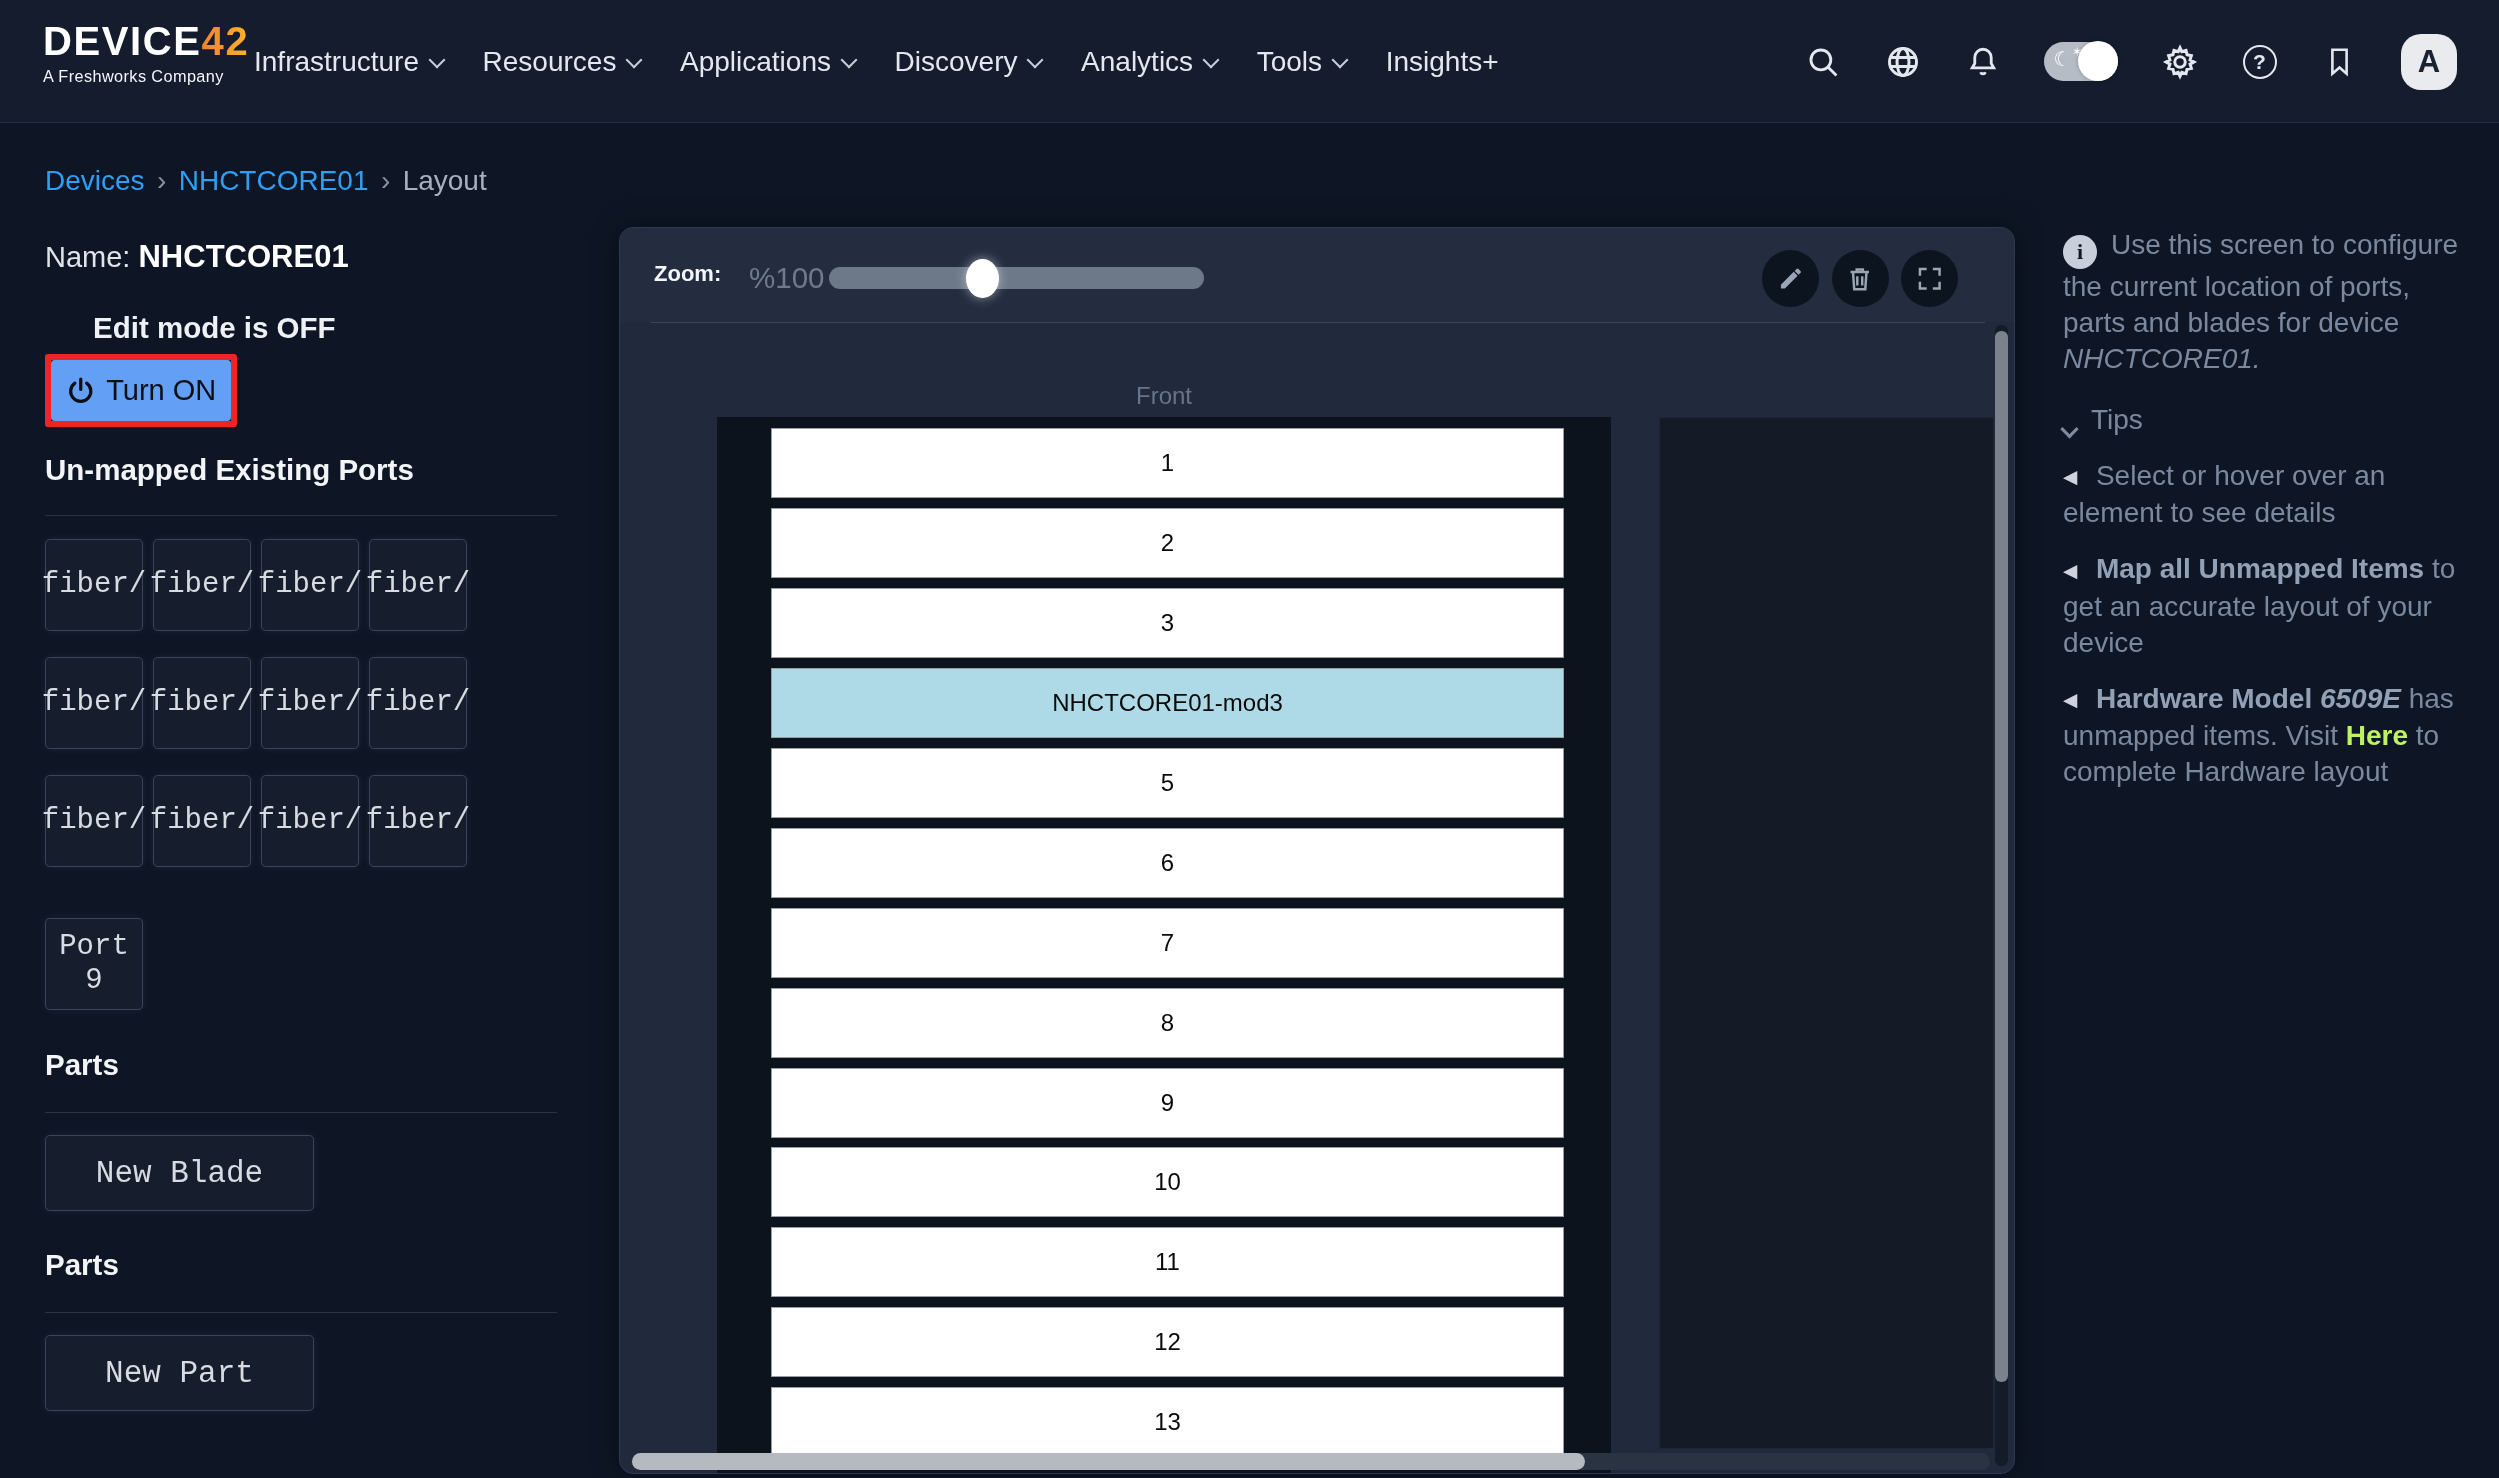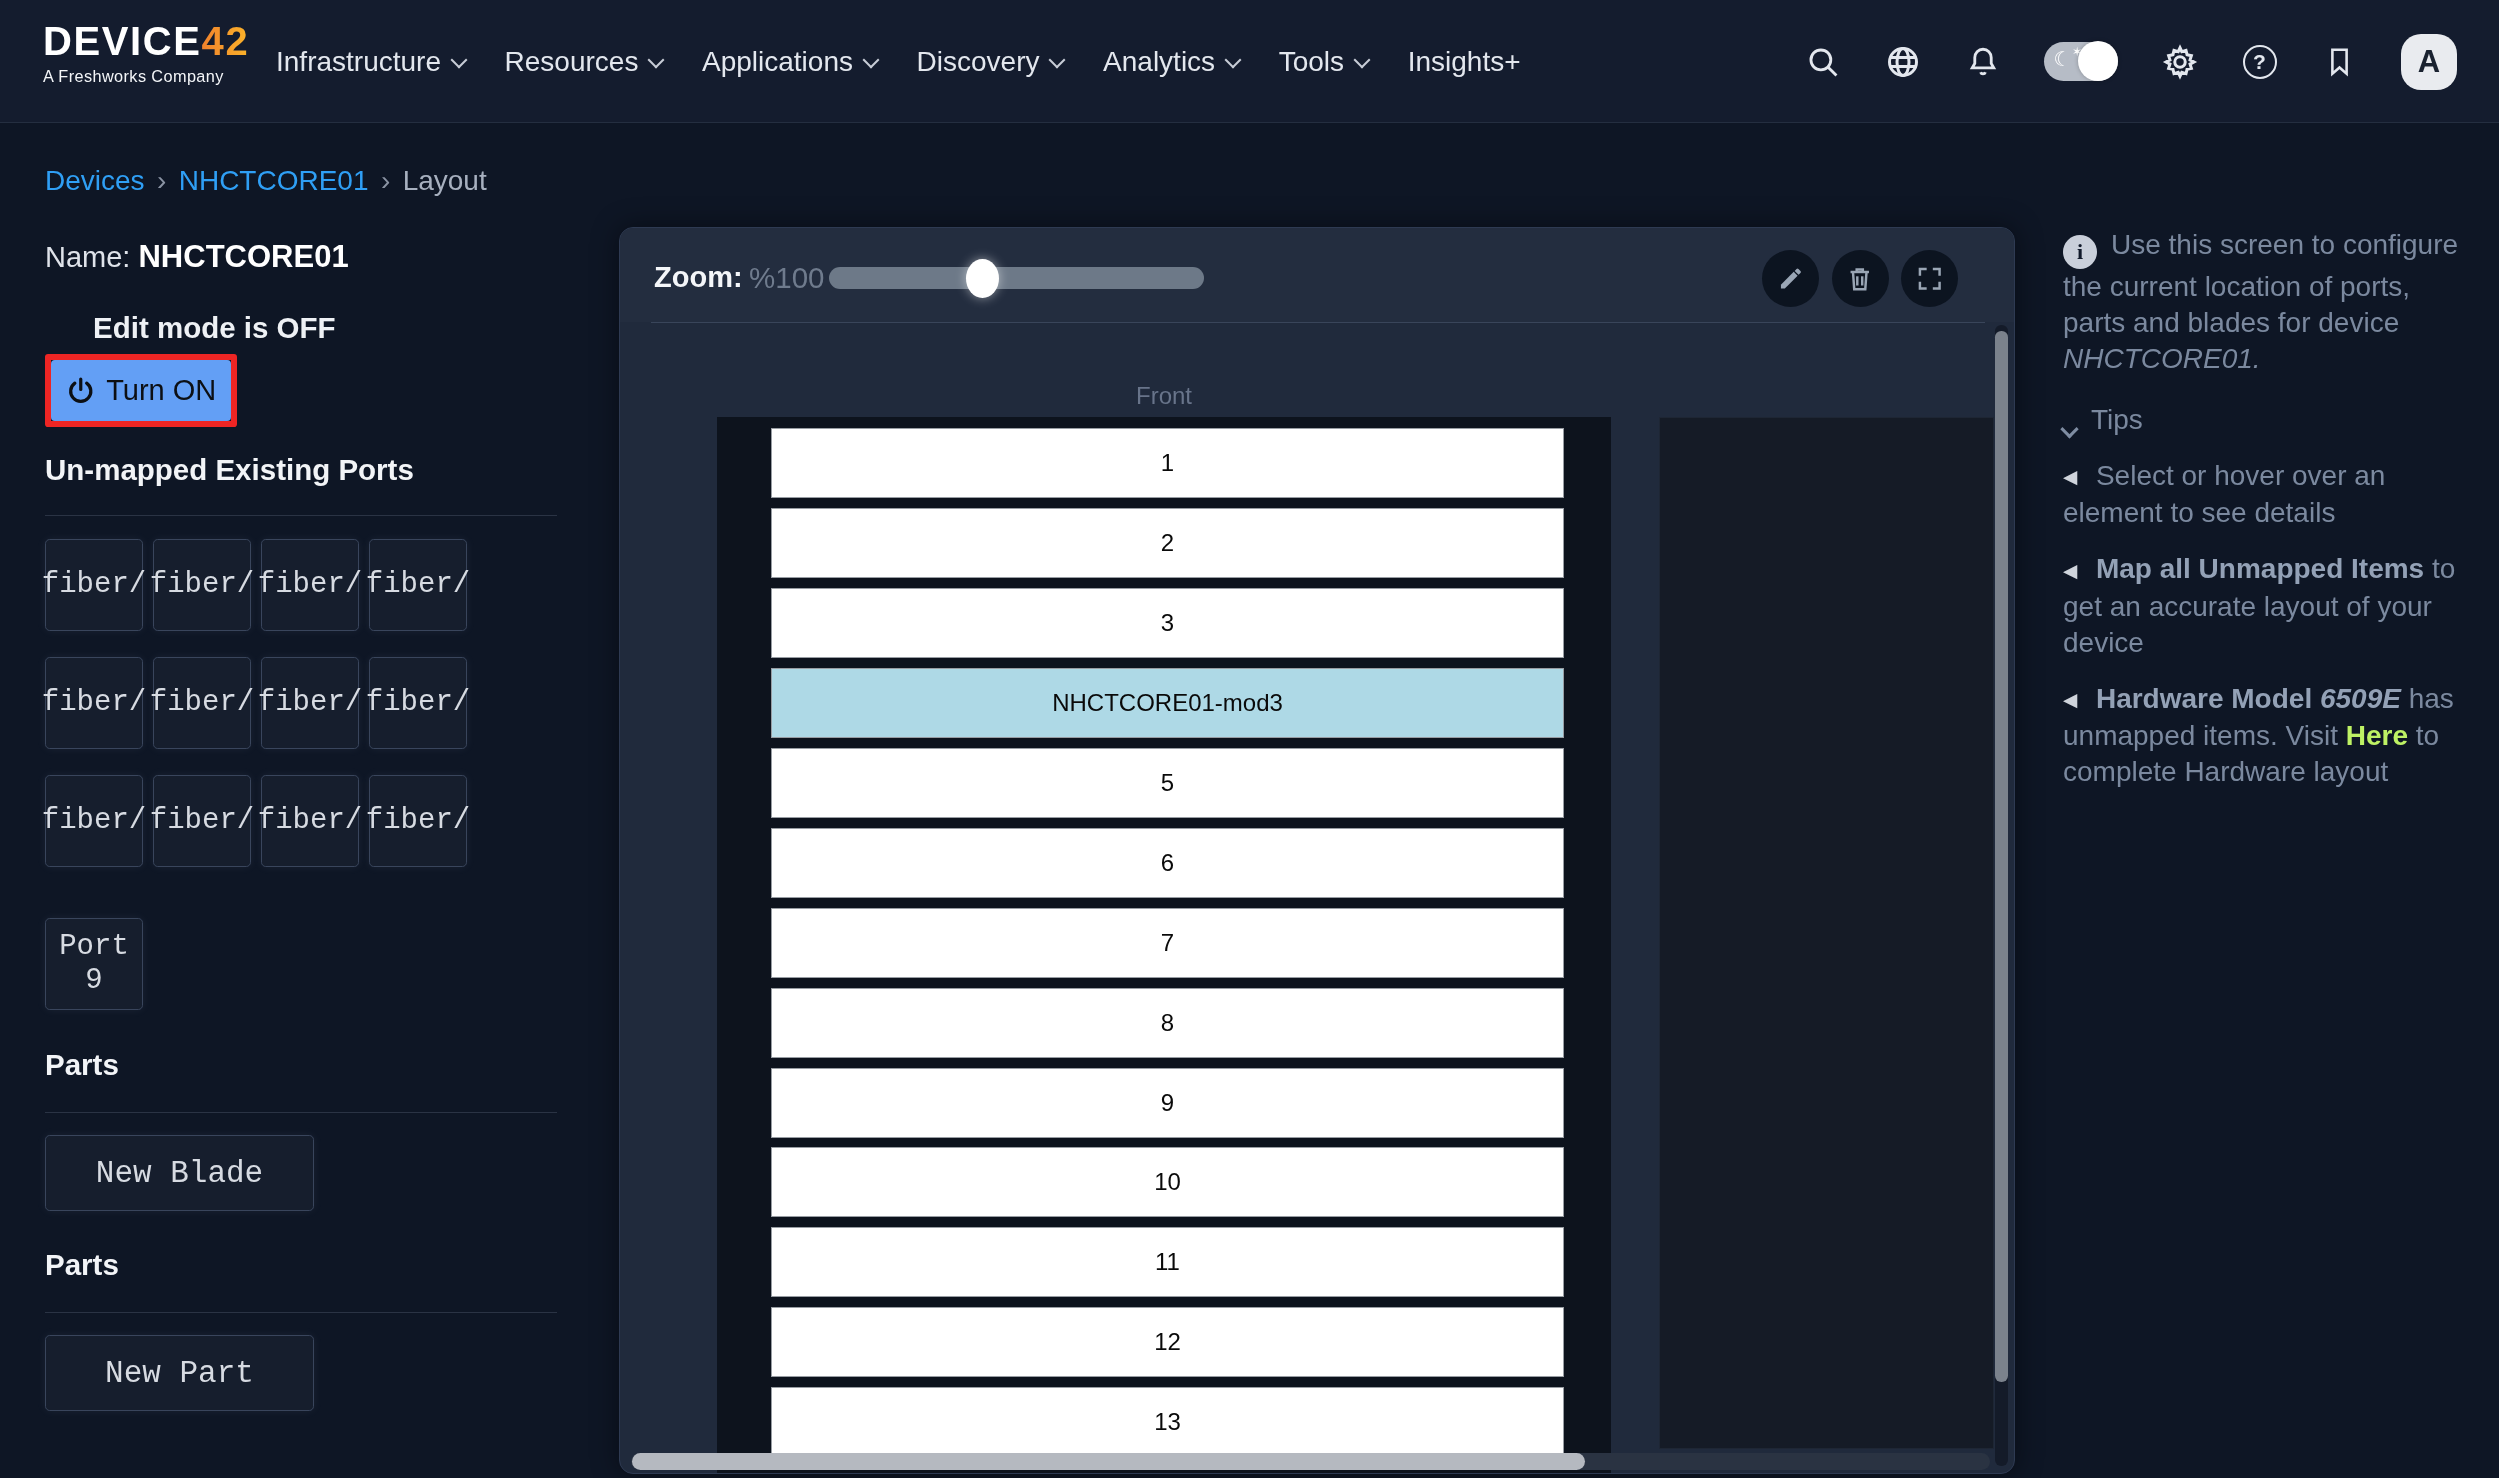--- a/index.html
+++ b/index.html
@@ -19,21 +19,21 @@
     background:#141c2e; border-bottom:1.6px solid #242e40;
   }
   .logo { position:absolute; left:43px; top:18.6px; display:flex; flex-direction:column; cursor:pointer; }
   .logo-main { font-size:40px; font-weight:bold; letter-spacing:1.6px; color:#ffffff; line-height:45px; }
   .logo-accent {
     background:linear-gradient(90deg,#f0822c,#fbb32a);
     -webkit-background-clip:text; background-clip:text; color:transparent; font-weight:bold;
   }
   .logo-tagline { font-size:16.3px; color:#f4f6f9; letter-spacing:0.4px; margin-top:3.1px; }
 
-  .nav { position:absolute; left:276px; top:0; height:123px; display:flex; align-items:center; gap:42px;justify-content:flex-end; }
+  .nav { position:absolute; left:254px; top:0; height:123px; display:flex; align-items:center; gap:42px;justify-content:flex-end; }
   .nav-item { display:flex; align-items:center; gap:10px; font-size:28px; font-weight:500; color:#e3e7ee; cursor:pointer; white-space:nowrap; }
   .chev { width:11.6px; height:11.6px; border-right:2.7px solid #c8cdd7; border-bottom:2.7px solid #c8cdd7; transform:rotate(45deg) translateY(-3.1px); display:inline-block; }
 
   .header-icons { position:absolute; right:43px; top:0; height:123px; display:flex; align-items:center; gap:43px; }
   .hicon { width:37px; height:37px; display:flex; align-items:center; justify-content:center; cursor:pointer; color:#e3e7ee; }
   .hicon svg { stroke:#e3e7ee; fill:none; stroke-width:2; }
   .help-circle { width:34px; height:34px; border:2.3px solid #e3e7ee; border-radius:50%; display:flex; align-items:center; justify-content:center; font-size:21px; font-weight:bold; color:#e3e7ee; }
   .toggle { width:74px; height:39px; border-radius:20px; background:#b6bcc6; position:relative; cursor:pointer; }
   .toggle .moon { position:absolute; left:9.3px; top:5.4px; font-size:20px; color:#ffffff; font-family:"DejaVu Sans",sans-serif; }
   .toggle .spark { position:absolute; left:28px; top:1.6px; font-size:12.4px; color:#ffffff; font-family:"DejaVu Sans",sans-serif; }
@@ -78,21 +78,21 @@
     cursor:pointer; box-shadow:0 0 9.3px rgba(200,215,240,0.07);
   }
 
   
   .card {
     position:absolute; left:619px; top:227px; width:1396px; height:1247px;
     background:#202a3c; border:1.6px solid #2e3a52; border-radius:14px;
     box-shadow:0 0 28px rgba(0,0,0,.45); overflow:hidden;
   }
   .card-toolbar { position:absolute; left:0; top:0; width:100%; height:94px; background:#232d3f; }
-  .zoom-label { position:absolute; left:34px; top:33px; font-size:29px; font-weight:bold; color:#f4f6f9; }
+  .zoom-label { position:absolute; left:34px; top:33px; font-size:22px; font-weight:bold; color:#f4f6f9; }
   .zoom-value { position:absolute; left:129px; top:33px; font-size:29.5px; color:#6f7b8d; }
   .zoom-track { position:absolute; left:209px; top:39px; width:375px; height:22px; background:#6d7988; border-radius:11px; cursor:pointer; }
   .zoom-thumb { position:absolute; left:141px; top:-7.8px; width:33px; height:39px; background:#ffffff; border-radius:50%; box-shadow:0 0 11px rgba(255,255,255,.5); cursor:pointer; }
   .tool-btns { position:absolute; right:56px; top:22px; display:flex; gap:12.4px; }
   .tool-circle { width:57px; height:57px; border-radius:50%; background:#0c1420; display:flex; align-items:center; justify-content:center; cursor:pointer; }
   .tool-circle svg { stroke:#9aa6b5; fill:none; stroke-width:2; }
   .card-divider { position:absolute; left:31px; top:94px; width:1334px; border-top:1.6px solid #39455a; }
 
   .front-label { position:absolute; left:97px; top:371px; width:894px; text-align:center; font-size:24px; color:#68748a; }
 

